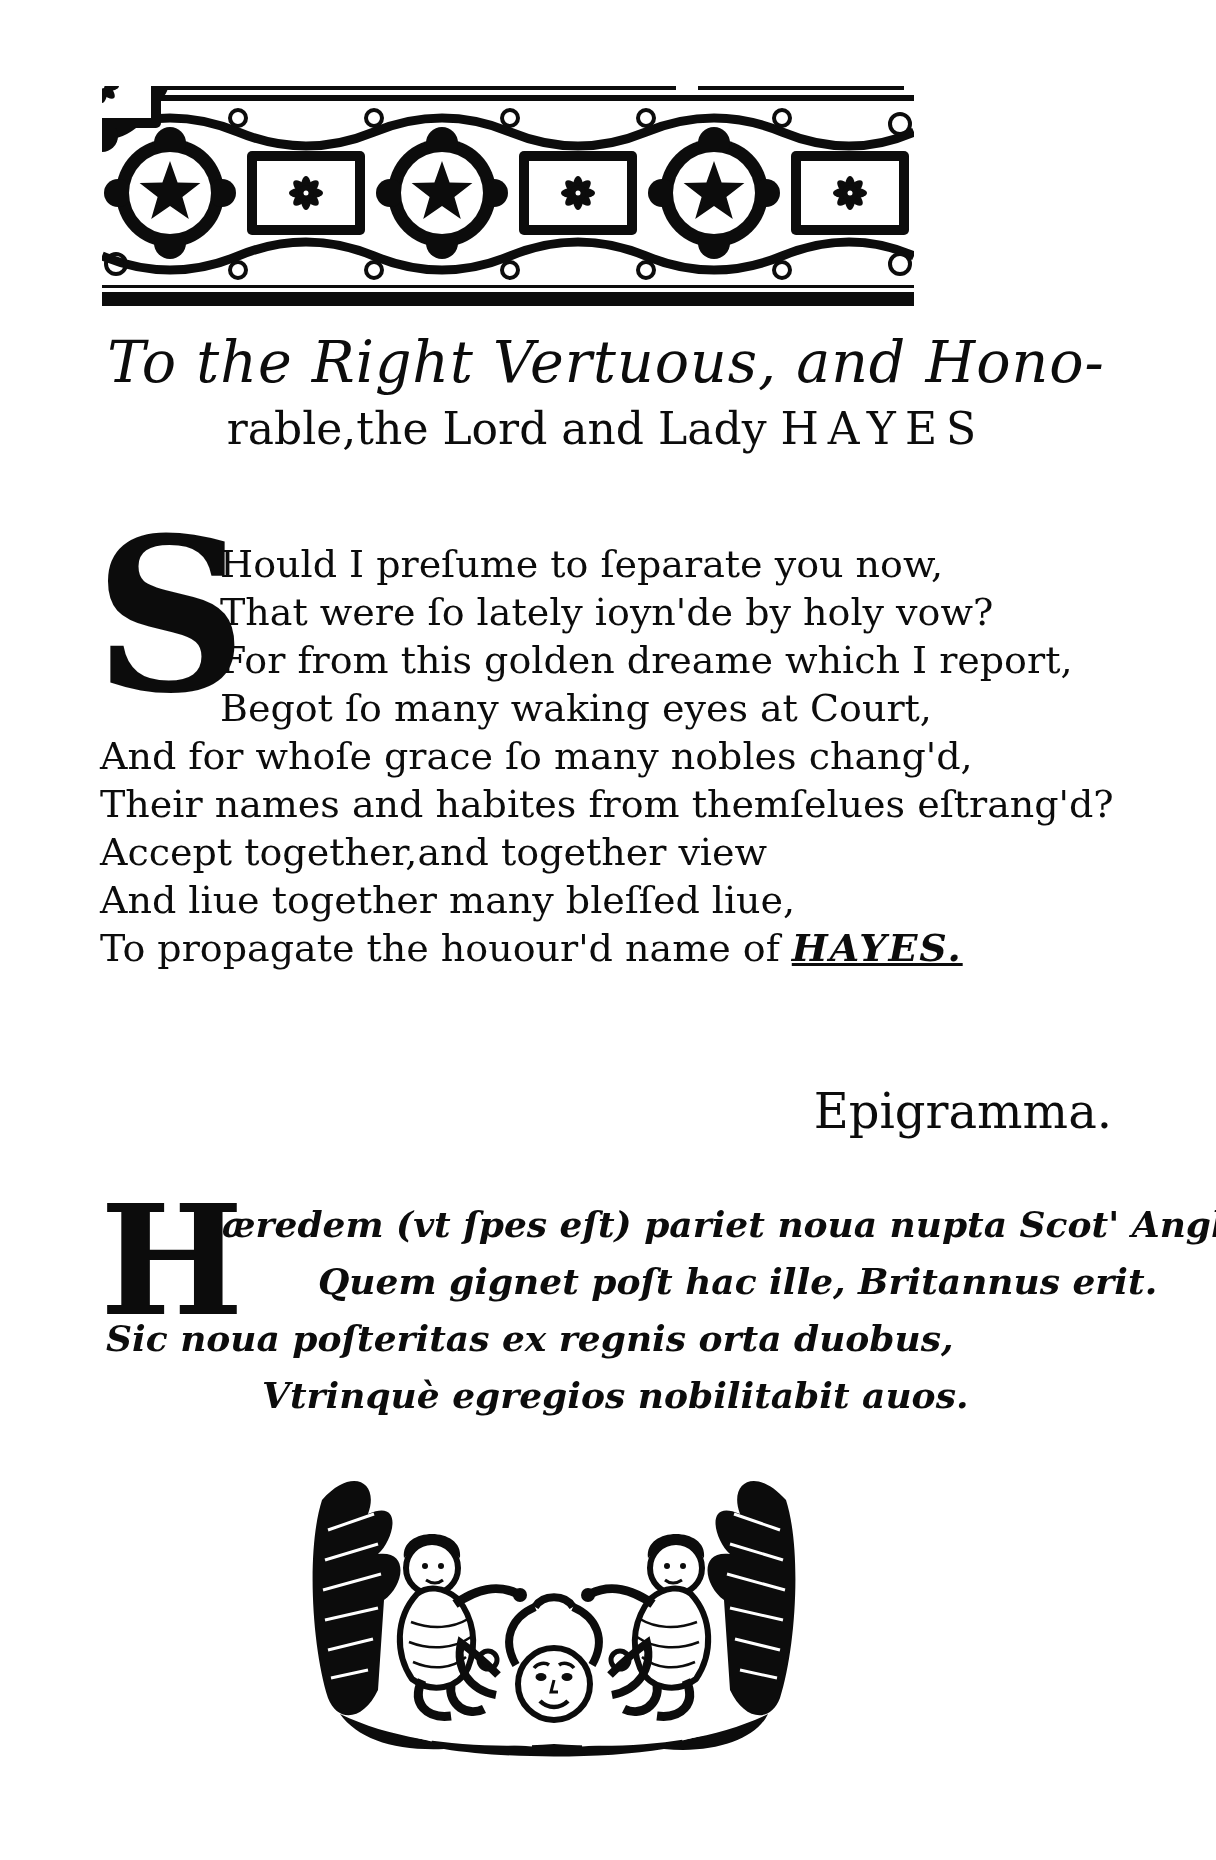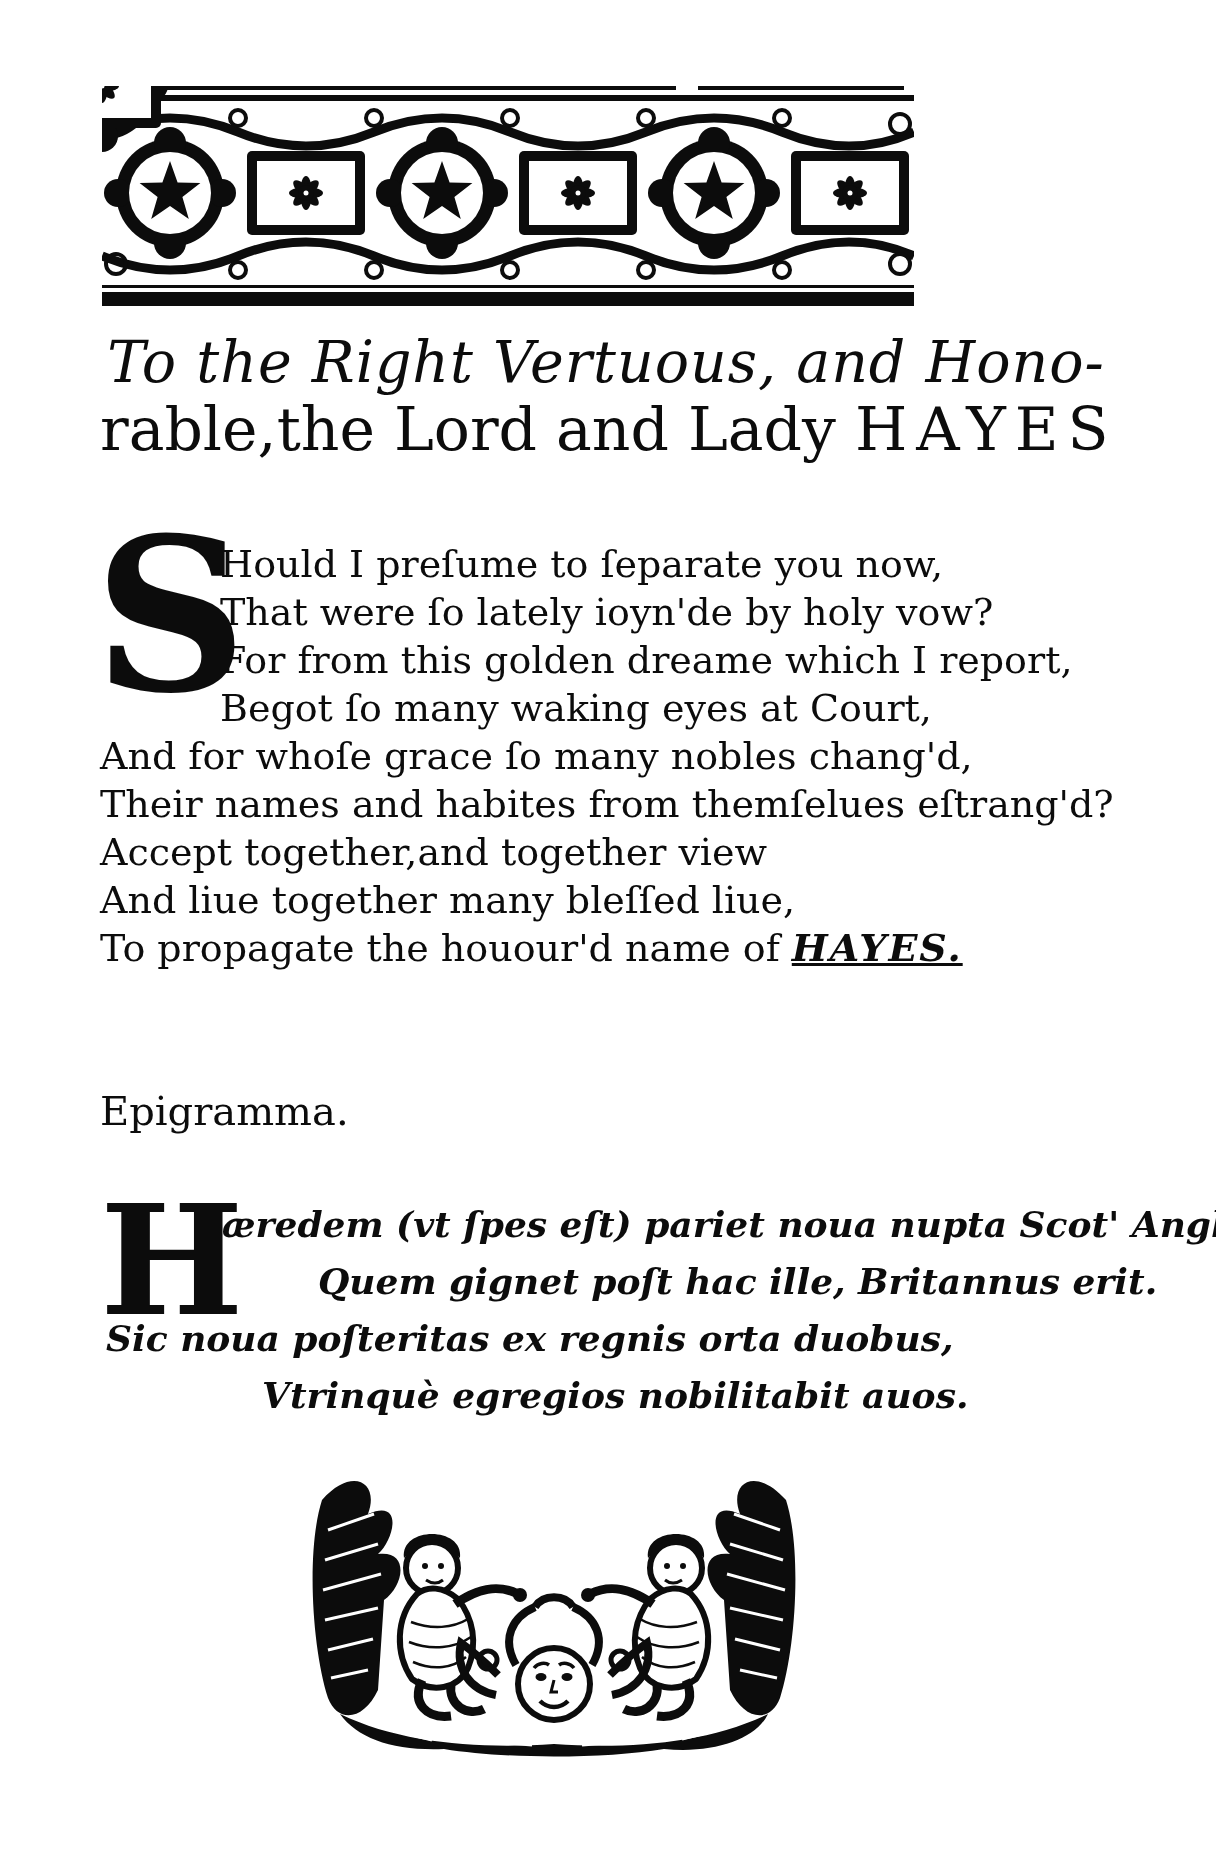--- a/index.html
+++ b/index.html
@@ -24,41 +24,41 @@
     left:100px;top:330px;width:1012px;
     text-align:center;
     font-style:italic;
     font-size:57px;line-height:64px;
     letter-spacing:1px;
     white-space:nowrap;
   }
   .title2{
     left:100px;top:404px;width:1012px;
     text-align:center;
-    font-size:60px;line-height:50px;
+    font-size:44px;line-height:50px;
     white-space:nowrap;
   }
   .title2 .dedicatee{letter-spacing:9px;}
 
   
   .poem{left:100px;top:540px;width:1012px;font-size:38px;}
   .poem .pline{height:48px;line-height:48px;white-space:nowrap;}
   .poem .pline.indent{padding-left:120px;}
   .dropcap-s{
     left:-6px;top:-4px;
     font-size:212px;line-height:160px;
     font-weight:bold;
   }
   .poem .name-it{font-style:italic;letter-spacing:2px;font-weight:600;text-decoration:underline;}
 
   
   .epigraph-head{
     left:100px;top:1084px;width:1012px;
-    text-align:left;
-    font-size:40px;line-height:54px;
+    text-align:right;
+    font-size:48px;line-height:54px;
   }
   .latin{
     left:100px;top:1196px;width:1012px;
     font-style:italic;font-weight:600;
     font-size:36px;
   }
   .latin .lline{position:absolute;height:57px;line-height:57px;white-space:nowrap;}
   .latin .l0{left:122px;top:0;}
   .latin .l1{left:218px;top:57px;}
   .latin .l2{left:6px;top:114px;}

